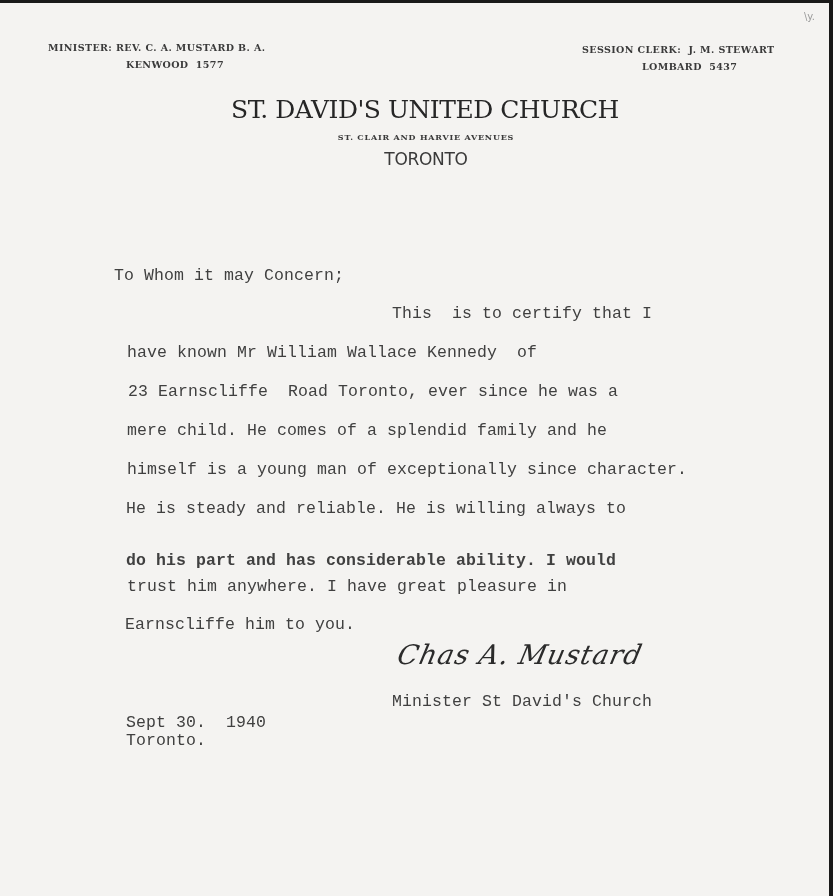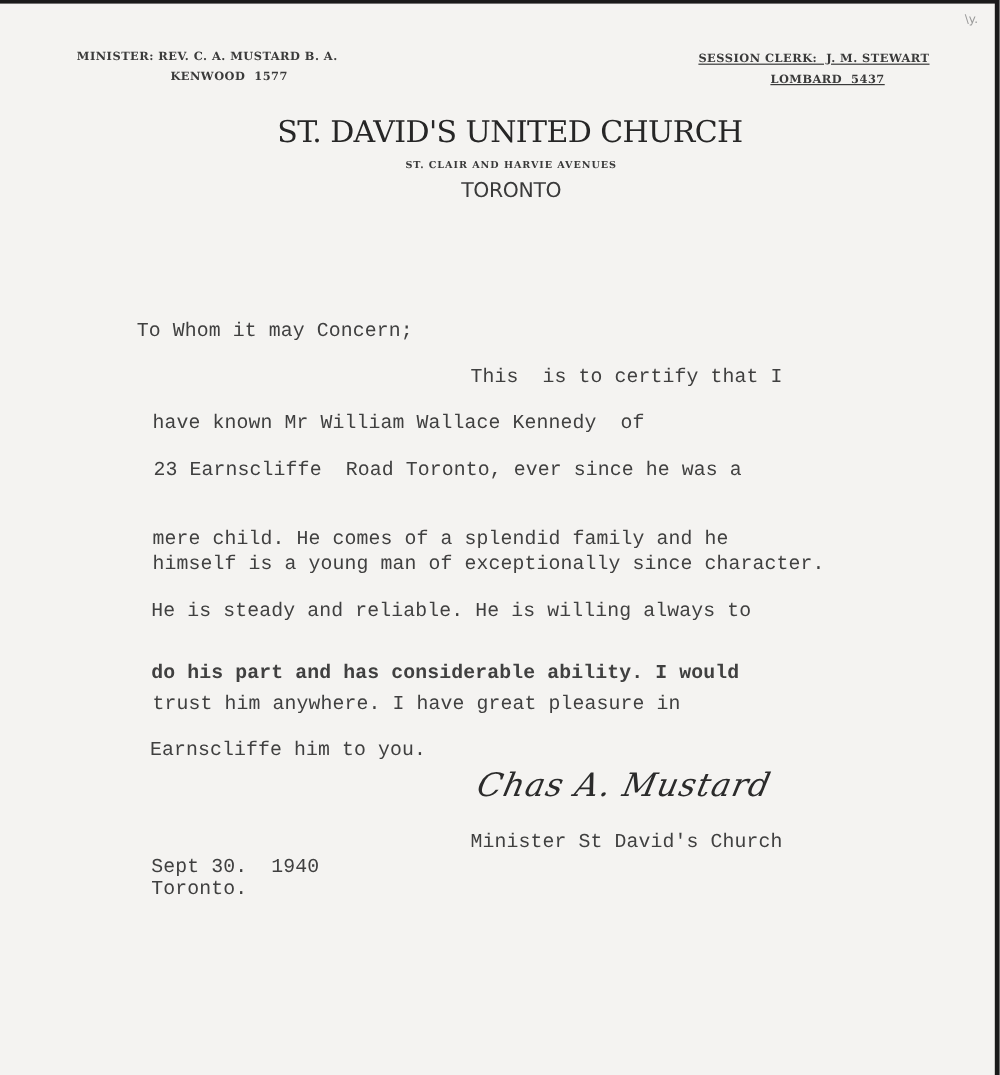--- a/index.html
+++ b/index.html
@@ -25,22 +25,22 @@
     .letterhead-left, .letterhead-right {
       position: absolute;
       font-family: "DejaVu Serif", serif;
       font-weight: bold;
       font-size: 9.5px;
       letter-spacing: 0.4px;
       color: #3a3a3a;
       line-height: 17px;
     }
     .letterhead-left { left: 48px; top: 36px; width: 270px; }
-    .letterhead-right { left: 566px; top: 38px; width: 230px; text-decoration: underline; }
-    .lh-line { display: block; white-space: pre; margin-left: 16px; }
+    .letterhead-right { left: 582px; top: 38px; width: 230px; }
+    .lh-line { display: block; white-space: pre; }
     .lh-phone-left { padding-left: 78px; }
     .lh-phone-right { padding-left: 60px; }
 
     .church-name {
       position: absolute;
       left: 0;
       width: 850px;
       top: 92px;
       text-align: center;
       font-family: "DejaVu Serif", serif;
@@ -120,21 +120,21 @@
 
   <div class="church-name">ST. DAVID'S UNITED CHURCH</div>
   <div class="church-address">ST. CLAIR AND HARVIE AVENUES</div>
   <div class="church-city">TORONTO</div>
 
   <div class="typed" style="left:114px; top:263px;">To Whom it may Concern;</div>
 
   <div class="typed" style="left:392px; top:301px;">This  is to certify that I</div>
   <div class="typed" style="left:127px; top:340px;">have known Mr William Wallace Kennedy  of</div>
   <div class="typed" style="left:128px; top:379px;">23 Earnscliffe  Road Toronto, ever since he was a</div>
-  <div class="typed" style="left:127px; top:436px;">mere child. He comes of a splendid family and he</div>
+  <div class="typed" style="left:127px; top:418px;">mere child. He comes of a splendid family and he</div>
   <div class="typed" style="left:127px; top:457px;">himself is a young man of exceptionally since character.</div>
   <div class="typed" style="left:126px; top:496px;">He is steady and reliable. He is willing always to</div>
   <div class="typed" style="left:126px; top:548px;font-weight:bold;">do his part and has considerable ability. I would</div>
   <div class="typed" style="left:127px; top:574px;">trust him anywhere. I have great pleasure in</div>
   <div class="typed" style="left:125px; top:612px;">Earnscliffe him to you.</div>
 
   <div class="signature">Chas A. Mustard</div>
 
   <div class="typed" style="left:392px; top:689px;">Minister St David's Church</div>
   <div class="typed" style="left:126px; top:728px;">Toronto.</div>

